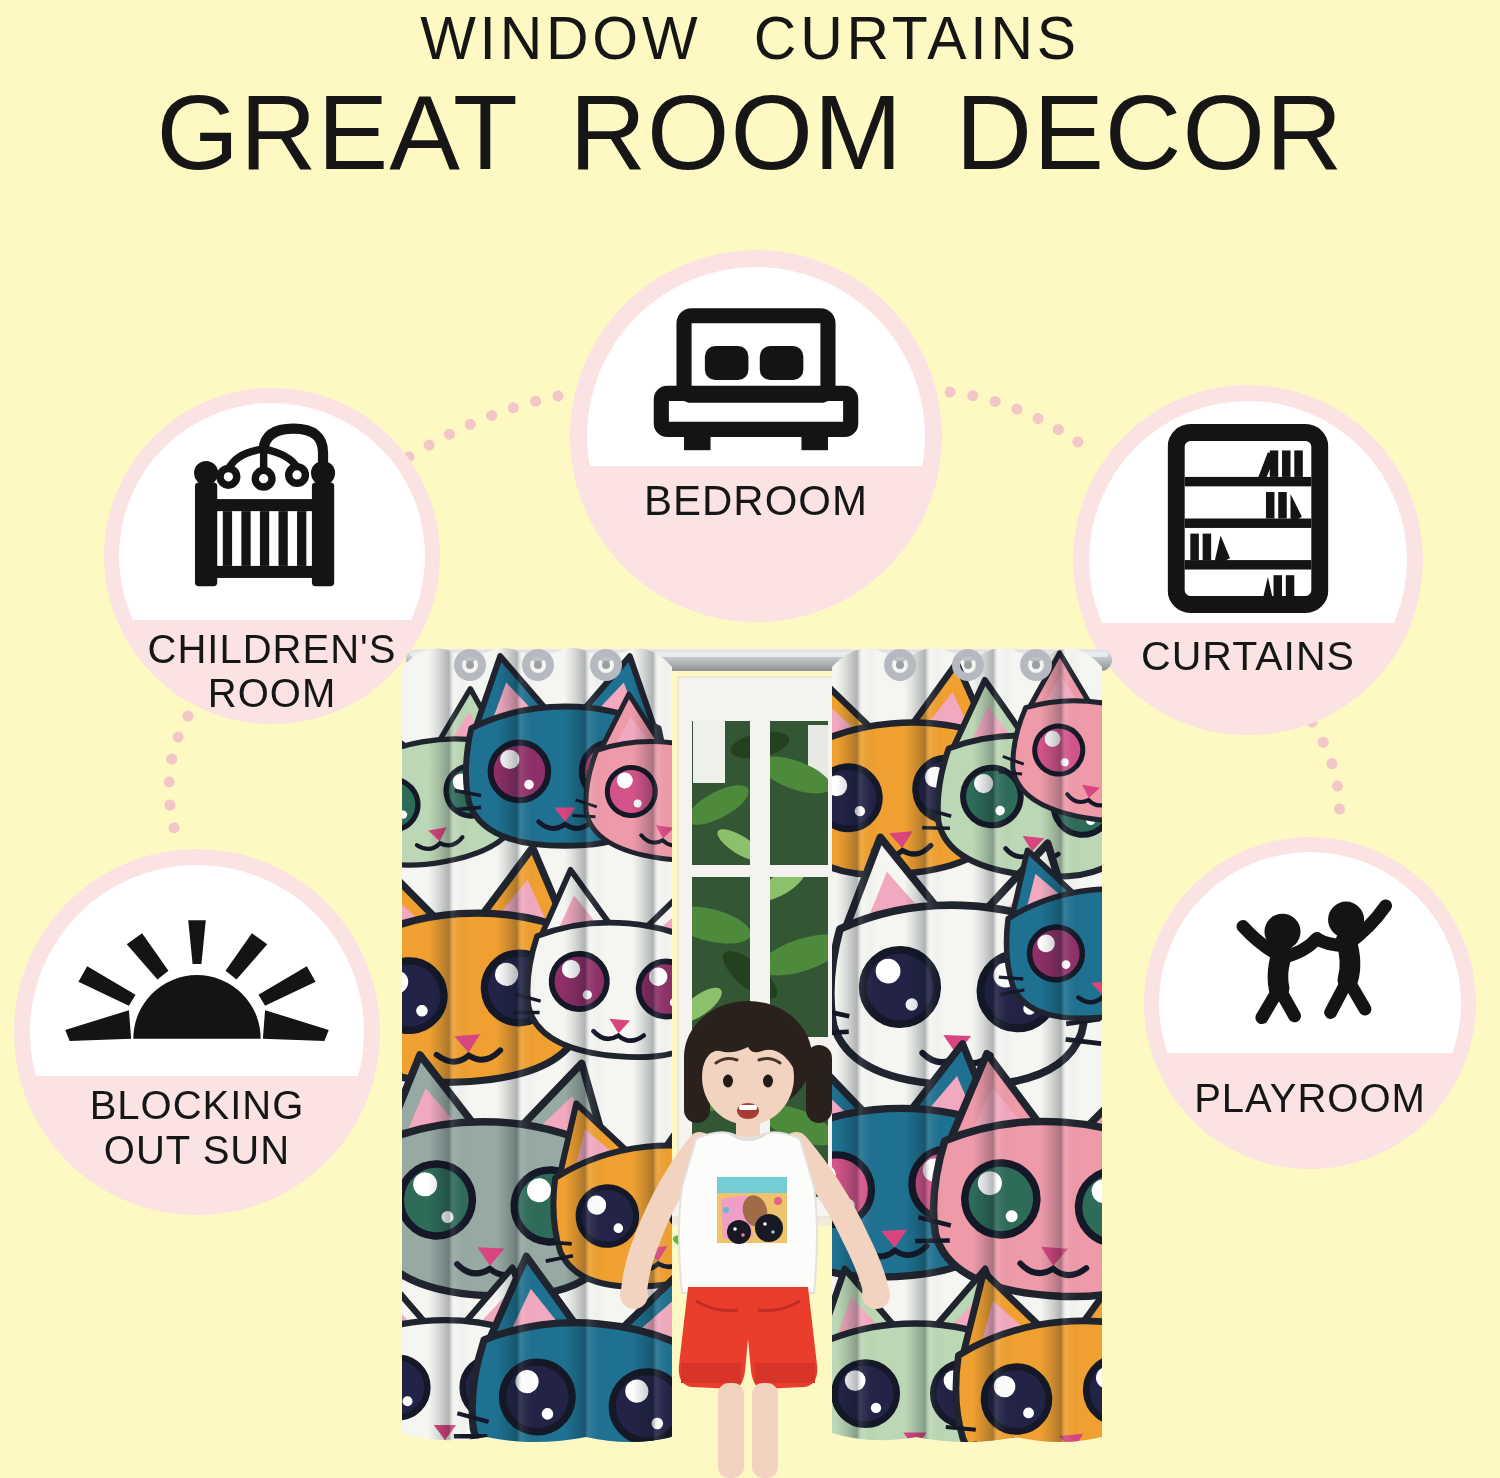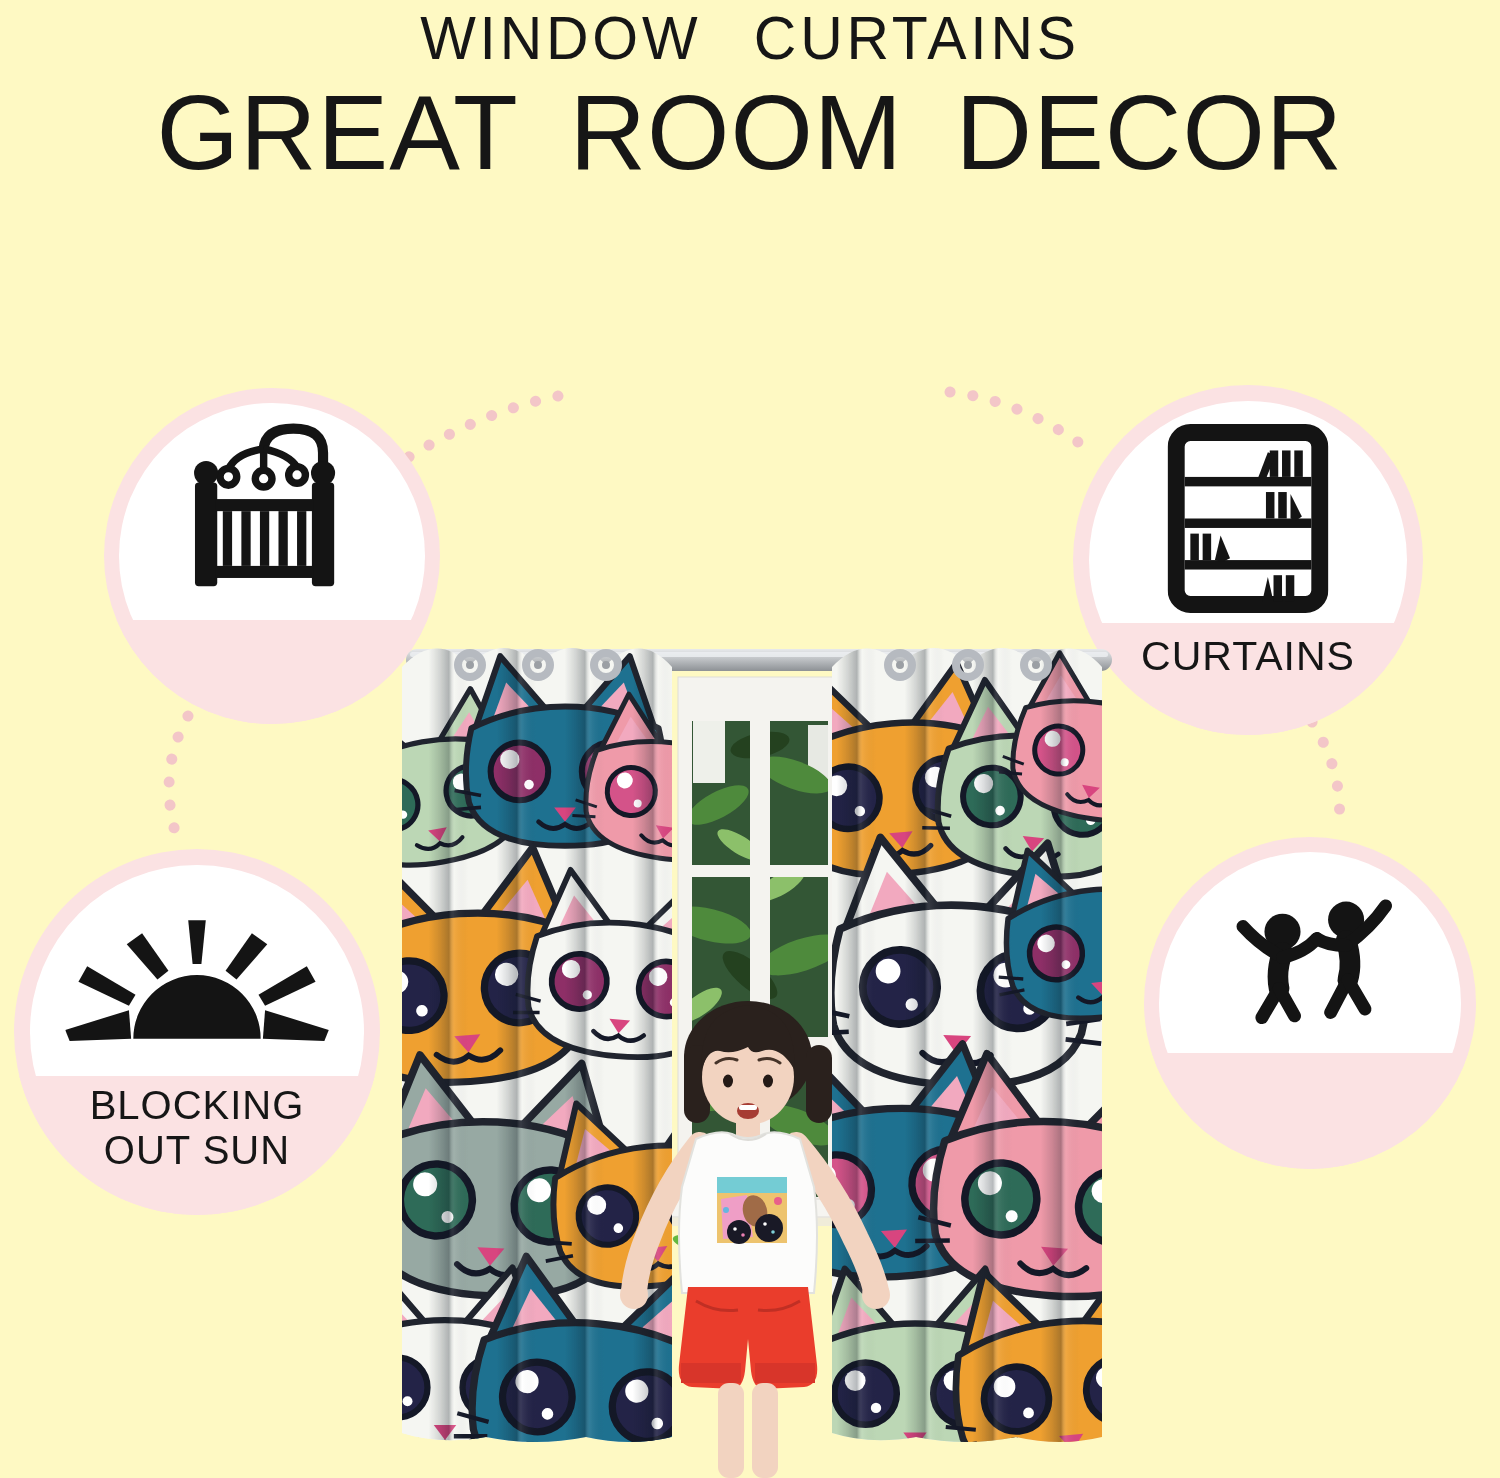--- a/index.html
+++ b/index.html
@@ -35,20 +35,36 @@
   <div class="kicker">WINDOW CURTAINS</div>
   <div class="title">GREAT ROOM DECOR</div>
 
   <svg class="connectors" viewBox="0 0 1500 1478">
     <path d="M558,396 Q480,412 404,460"></path>
     <path d="M950,392 Q1022,400 1092,452"></path>
     <path d="M188,716 Q156,772 178,842"></path>
     <path d="M1312,722 Q1346,776 1338,832"></path>
   </svg>
 
+  <div class="feature" style="left:570px;top:250px;width:372px;height:372px;">
+    <div class="dome"></div>
+    <div class="band" style="height:42%;"></div>
+    <div class="icon" style="top:14%;width:56%;height:42%;">
+      <svg viewBox="0 0 220 152">
+        <rect class="ink-s" x="34" y="8" width="152" height="84" rx="8" stroke-width="16"></rect>
+        <rect class="ink" x="56" y="40" width="46" height="36" rx="11"></rect>
+        <rect class="ink" x="114" y="40" width="46" height="36" rx="11"></rect>
+        <rect class="ink-s" x="10" y="90" width="200" height="38" rx="6" stroke-width="16" fill="#fff"></rect>
+        <rect class="ink" x="10" y="122" width="200" height="12"></rect>
+        <rect class="ink" x="34" y="134" width="28" height="16"></rect>
+        <rect class="ink" x="158" y="134" width="28" height="16"></rect>
+      </svg>
+    </div>
+    <div class="label" style="top:61%;font-size:42px;">BEDROOM</div>
+  </div>
 
   <div class="feature" style="left:104px;top:388px;width:336px;height:336px;">
     <div class="dome"></div>
     <div class="band" style="height:31%;"></div>
     <div class="icon" style="top:9%;width:58%;height:56%;">
       <svg viewBox="0 0 210 200">
         <path class="ink-s" d="M160,62 L160,36 Q160,10 128,10 Q98,10 96,32" stroke-width="11"></path>
         <path class="ink-s" d="M96,32 Q66,36 58,54" stroke-width="8"></path>
         <path class="ink-s" d="M96,32 Q96,48 96,54" stroke-width="8"></path>
         <path class="ink-s" d="M96,32 Q124,38 132,52" stroke-width="8"></path>
@@ -61,20 +77,24 @@
         <rect class="ink" x="148" y="68" width="24" height="112" rx="4"></rect>
         <rect class="ink" x="44" y="86" width="106" height="13"></rect>
         <rect class="ink" x="44" y="158" width="106" height="13"></rect>
         <rect class="ink" x="52" y="99" width="10" height="59"></rect>
         <rect class="ink" x="72" y="99" width="10" height="59"></rect>
         <rect class="ink" x="92" y="99" width="10" height="59"></rect>
         <rect class="ink" x="112" y="99" width="10" height="59"></rect>
         <rect class="ink" x="132" y="99" width="10" height="59"></rect>
       </svg>
     </div>
+    <div class="label" style="top:71%;">
+      <div>CHILDREN'S</div>
+      <div>ROOM</div>
+    </div>
   </div>
 
   <div class="feature" style="left:1073px;top:385px;width:350px;height:350px;">
     <div class="dome"></div>
     <div class="band" style="height:32%;"></div>
     <div class="icon" style="top:11%;width:46%;height:54%;">
       <svg viewBox="0 0 170 200">
         <rect class="ink-s" x="9" y="9" width="152" height="182" rx="15" stroke-width="18"></rect>
         <rect class="ink" x="18" y="56" width="134" height="10"></rect>
         <rect class="ink" x="18" y="100" width="134" height="10"></rect>
@@ -136,20 +156,21 @@
           <path d="M74,118 L92,150" stroke-width="15"></path>
           <circle class="ink" cx="152" cy="38" r="21" stroke="none"></circle>
           <path d="M152,62 Q160,88 154,108" stroke-width="24"></path>
           <path d="M152,68 Q180,48 198,22" stroke-width="15"></path>
           <path d="M152,68 Q130,68 118,60" stroke-width="15"></path>
           <path d="M154,108 L134,146" stroke-width="15"></path>
           <path d="M154,108 L174,142" stroke-width="15"></path>
         </g>
       </svg>
     </div>
+    <div class="label" style="top:72%;">PLAYROOM</div>
   </div>
 
   <div class="product">
   <svg viewBox="0 0 720 853" width="720" height="853">
     <defs>
       <linearGradient id="rodGrad" x1="0" y1="0" x2="0" y2="1">
         <stop offset="0" stop-color="#e8eaec"></stop>
             <stop offset=".45" stop-color="#c0c3c6"></stop>
         <stop offset="1" stop-color="#8d9195"></stop>
       </linearGradient>

